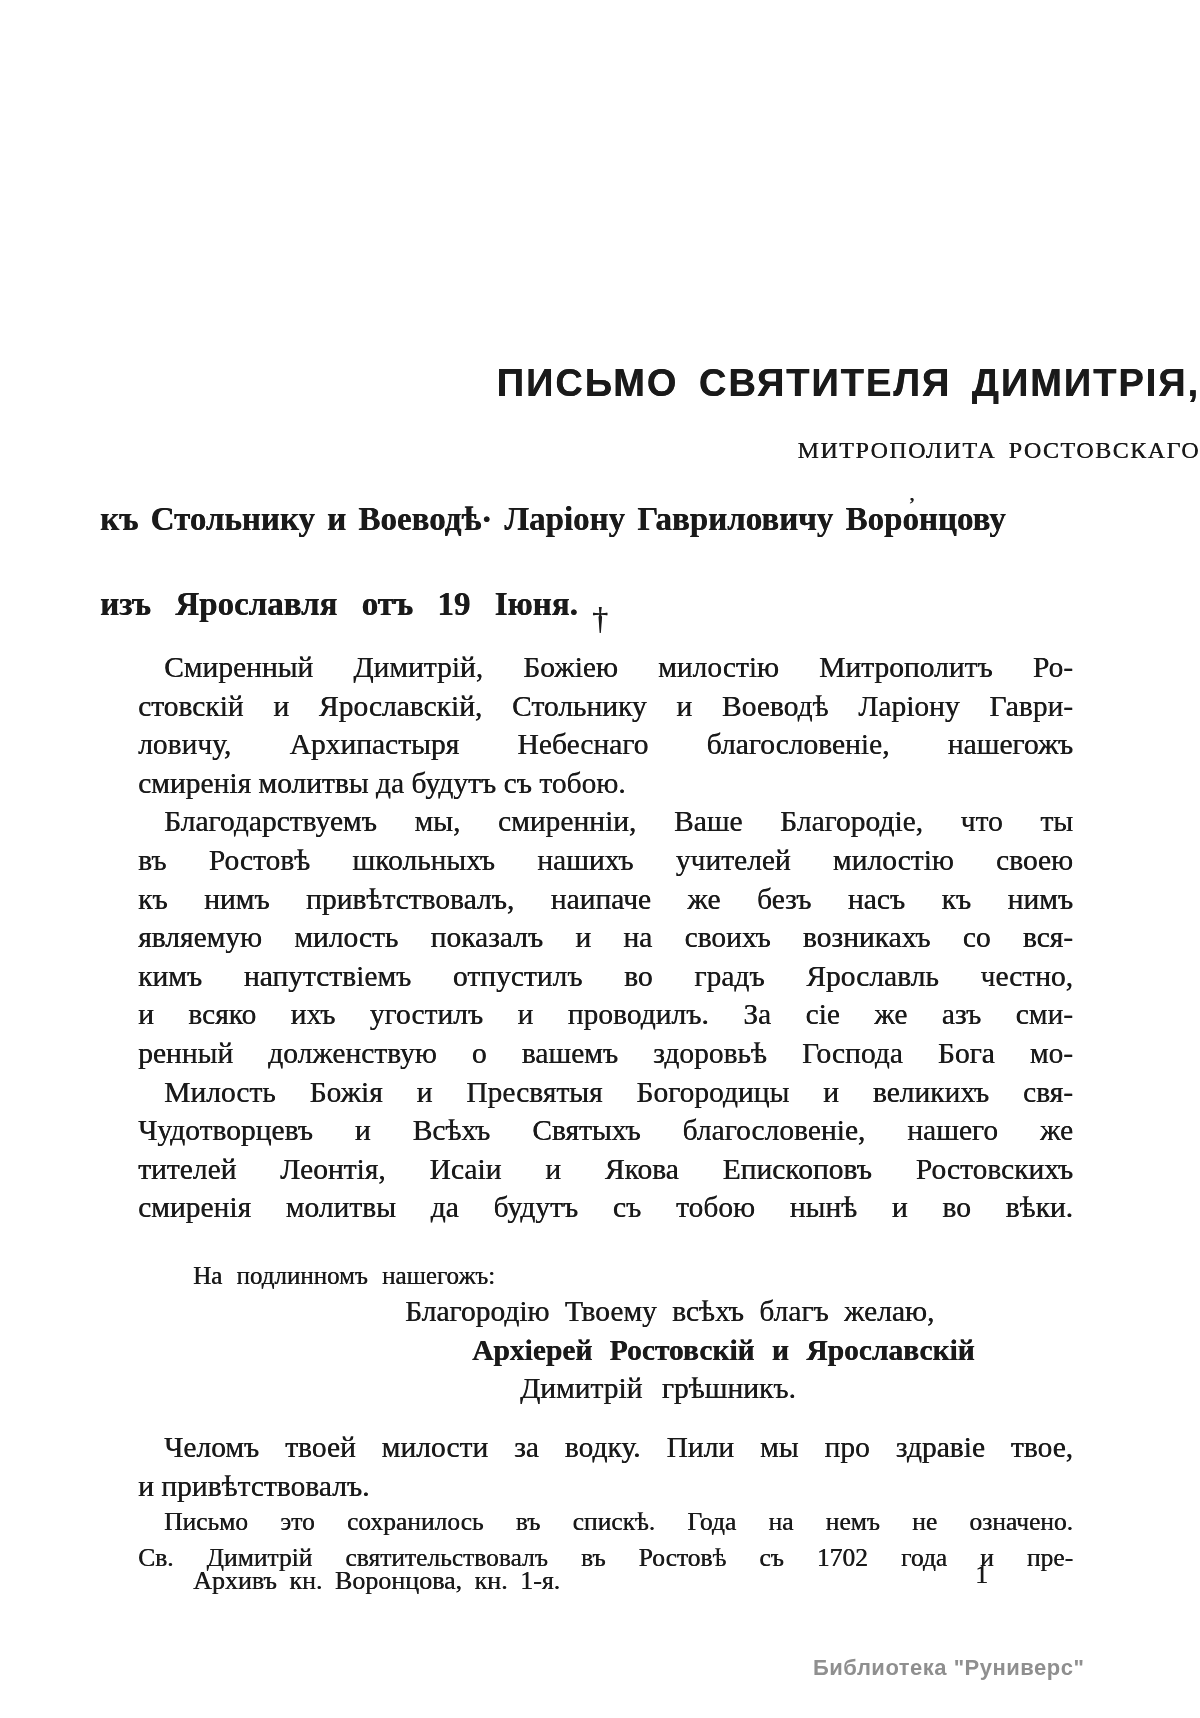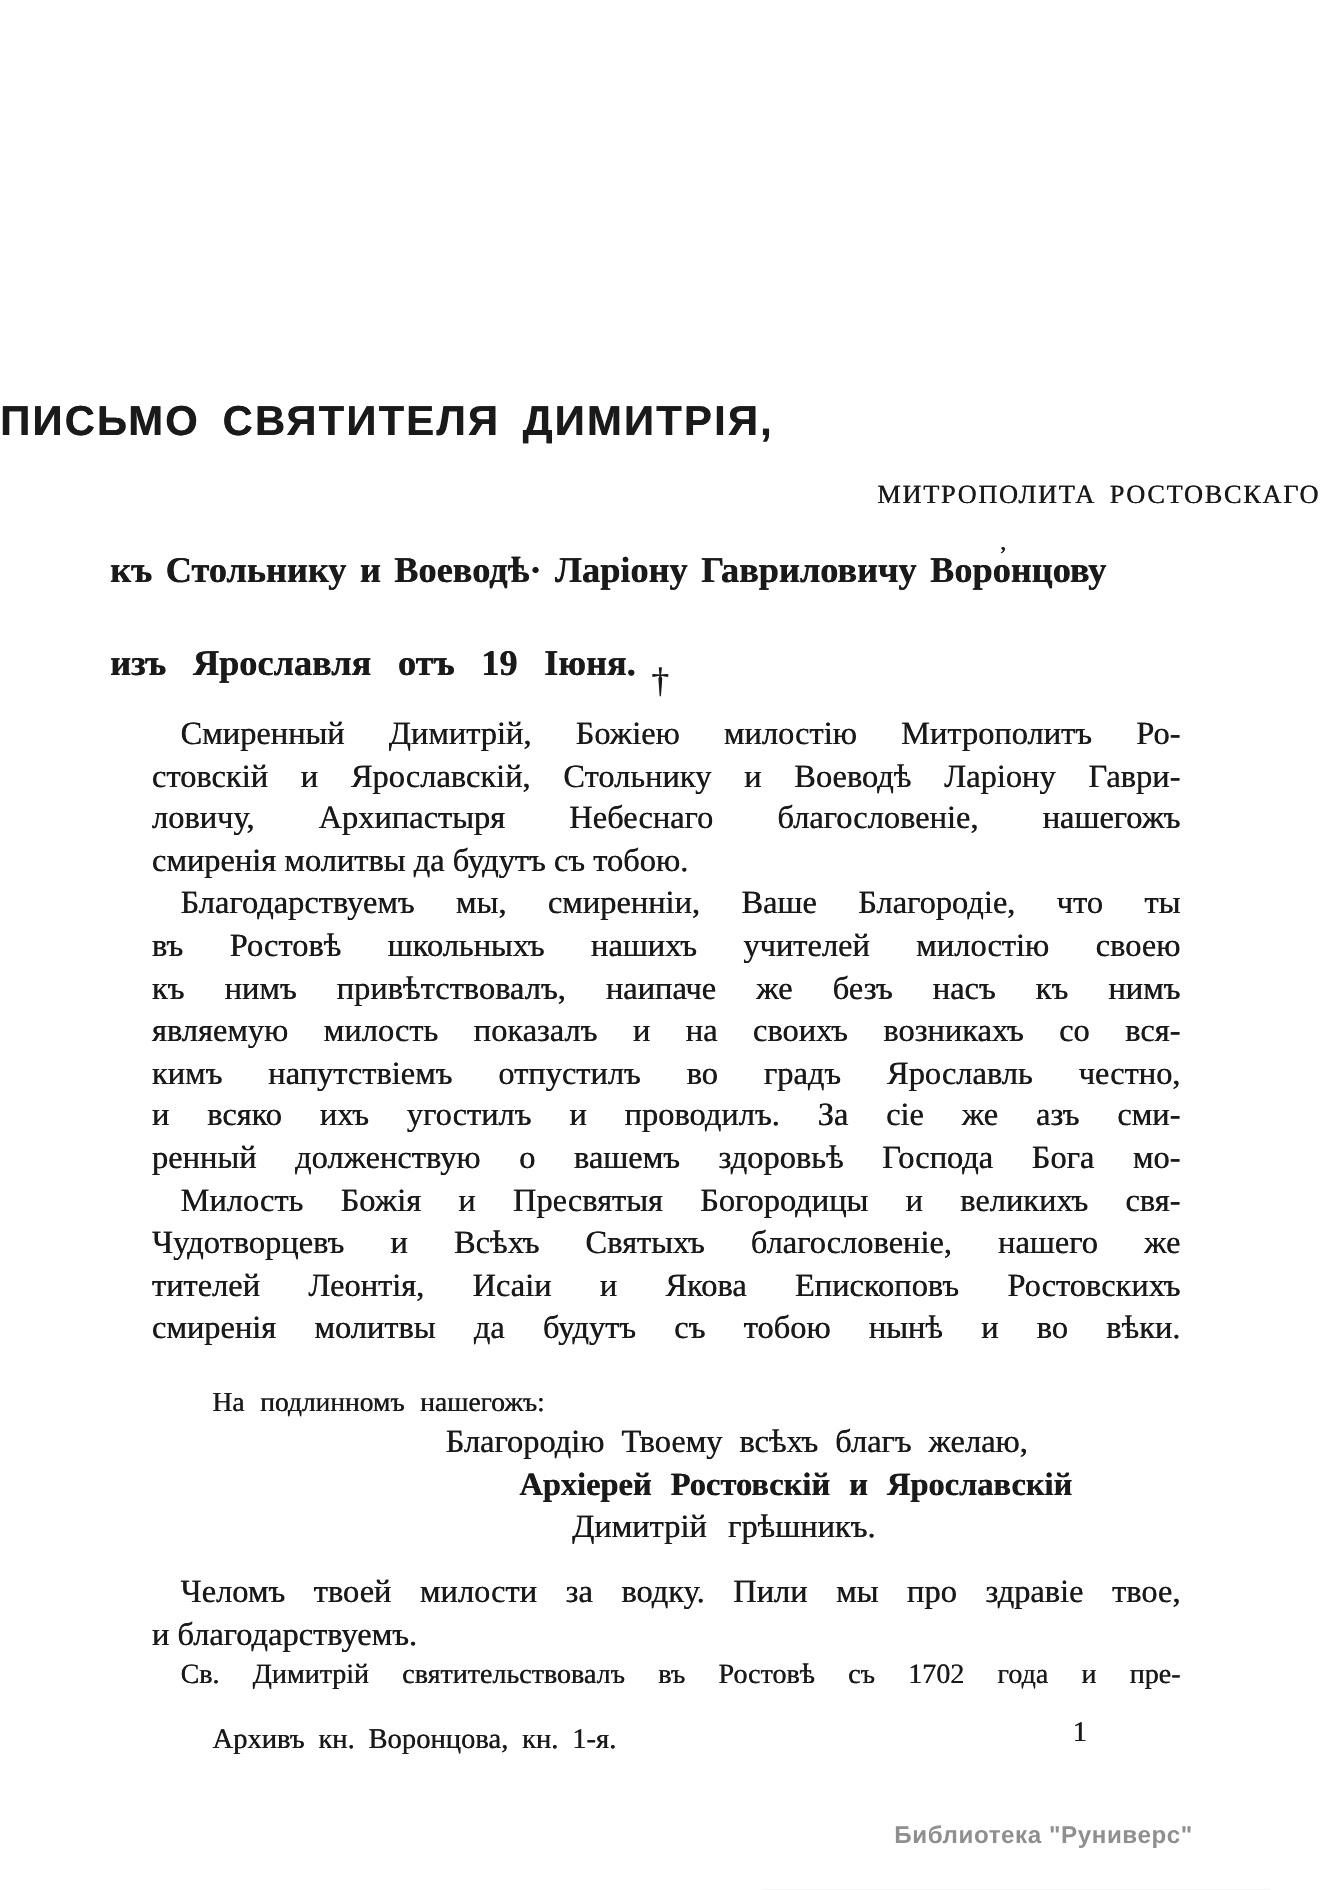--- a/index.html
+++ b/index.html
@@ -8,21 +8,21 @@
     width:1200px;height:1718px;
     margin:0 auto;
     background:#ffffff;
     color:#1a1a1a;
     font-family:"Liberation Serif",serif;
     overflow:hidden;
     text-shadow:0.4px 0 0 currentColor;
   }
   .title{
     position:absolute;top:362px;left:0;width:1200px;
-    text-align:left;
+    text-align:right;
     font-family:"Liberation Sans",sans-serif;
     font-weight:bold;font-size:38px;
     letter-spacing:2px;word-spacing:8px;
     white-space:nowrap;
   }
   .subtitle{
     position:absolute;top:437px;left:0;width:1200px;
     text-align:right;
     font-size:24px;letter-spacing:1.5px;word-spacing:5px;
     white-space:nowrap;
@@ -98,24 +98,25 @@
   </div>
 
   <div class="attestation">На подлинномъ нашегожъ:</div>
 
   <div class="sig-1">Благородію Твоему всѣхъ благъ желаю,</div>
   <div class="sig-2">Архіерей Ростовскій и Ярославскій</div>
   <div class="sig-3">Димитрій грѣшникъ.</div>
 
   <div class="postscript ind">
       <div class="j">Челомъ твоей милости за водку. Пили мы про здравіе твое,</div>
-      <div>и благодарствуемъ.</div>
+      <div>и привѣтствовалъ.</div>
     </div>
 
   <div class="footnote ind">
+      <div class="j">Письмо это сохранилось въ спискѣ. Года на немъ не означено.</div>
       <div class="j">Св. Димитрій святительствовалъ въ Ростовѣ съ 1702 года и пре-</div>
     </div>
 
   <div class="source">Архивъ кн. Воронцова, кн. 1-я.</div>
 
   <div class="page-mark">1</div>
 
   <div class="watermark">Библиотека "Руниверс"</div>
 
 </div>

